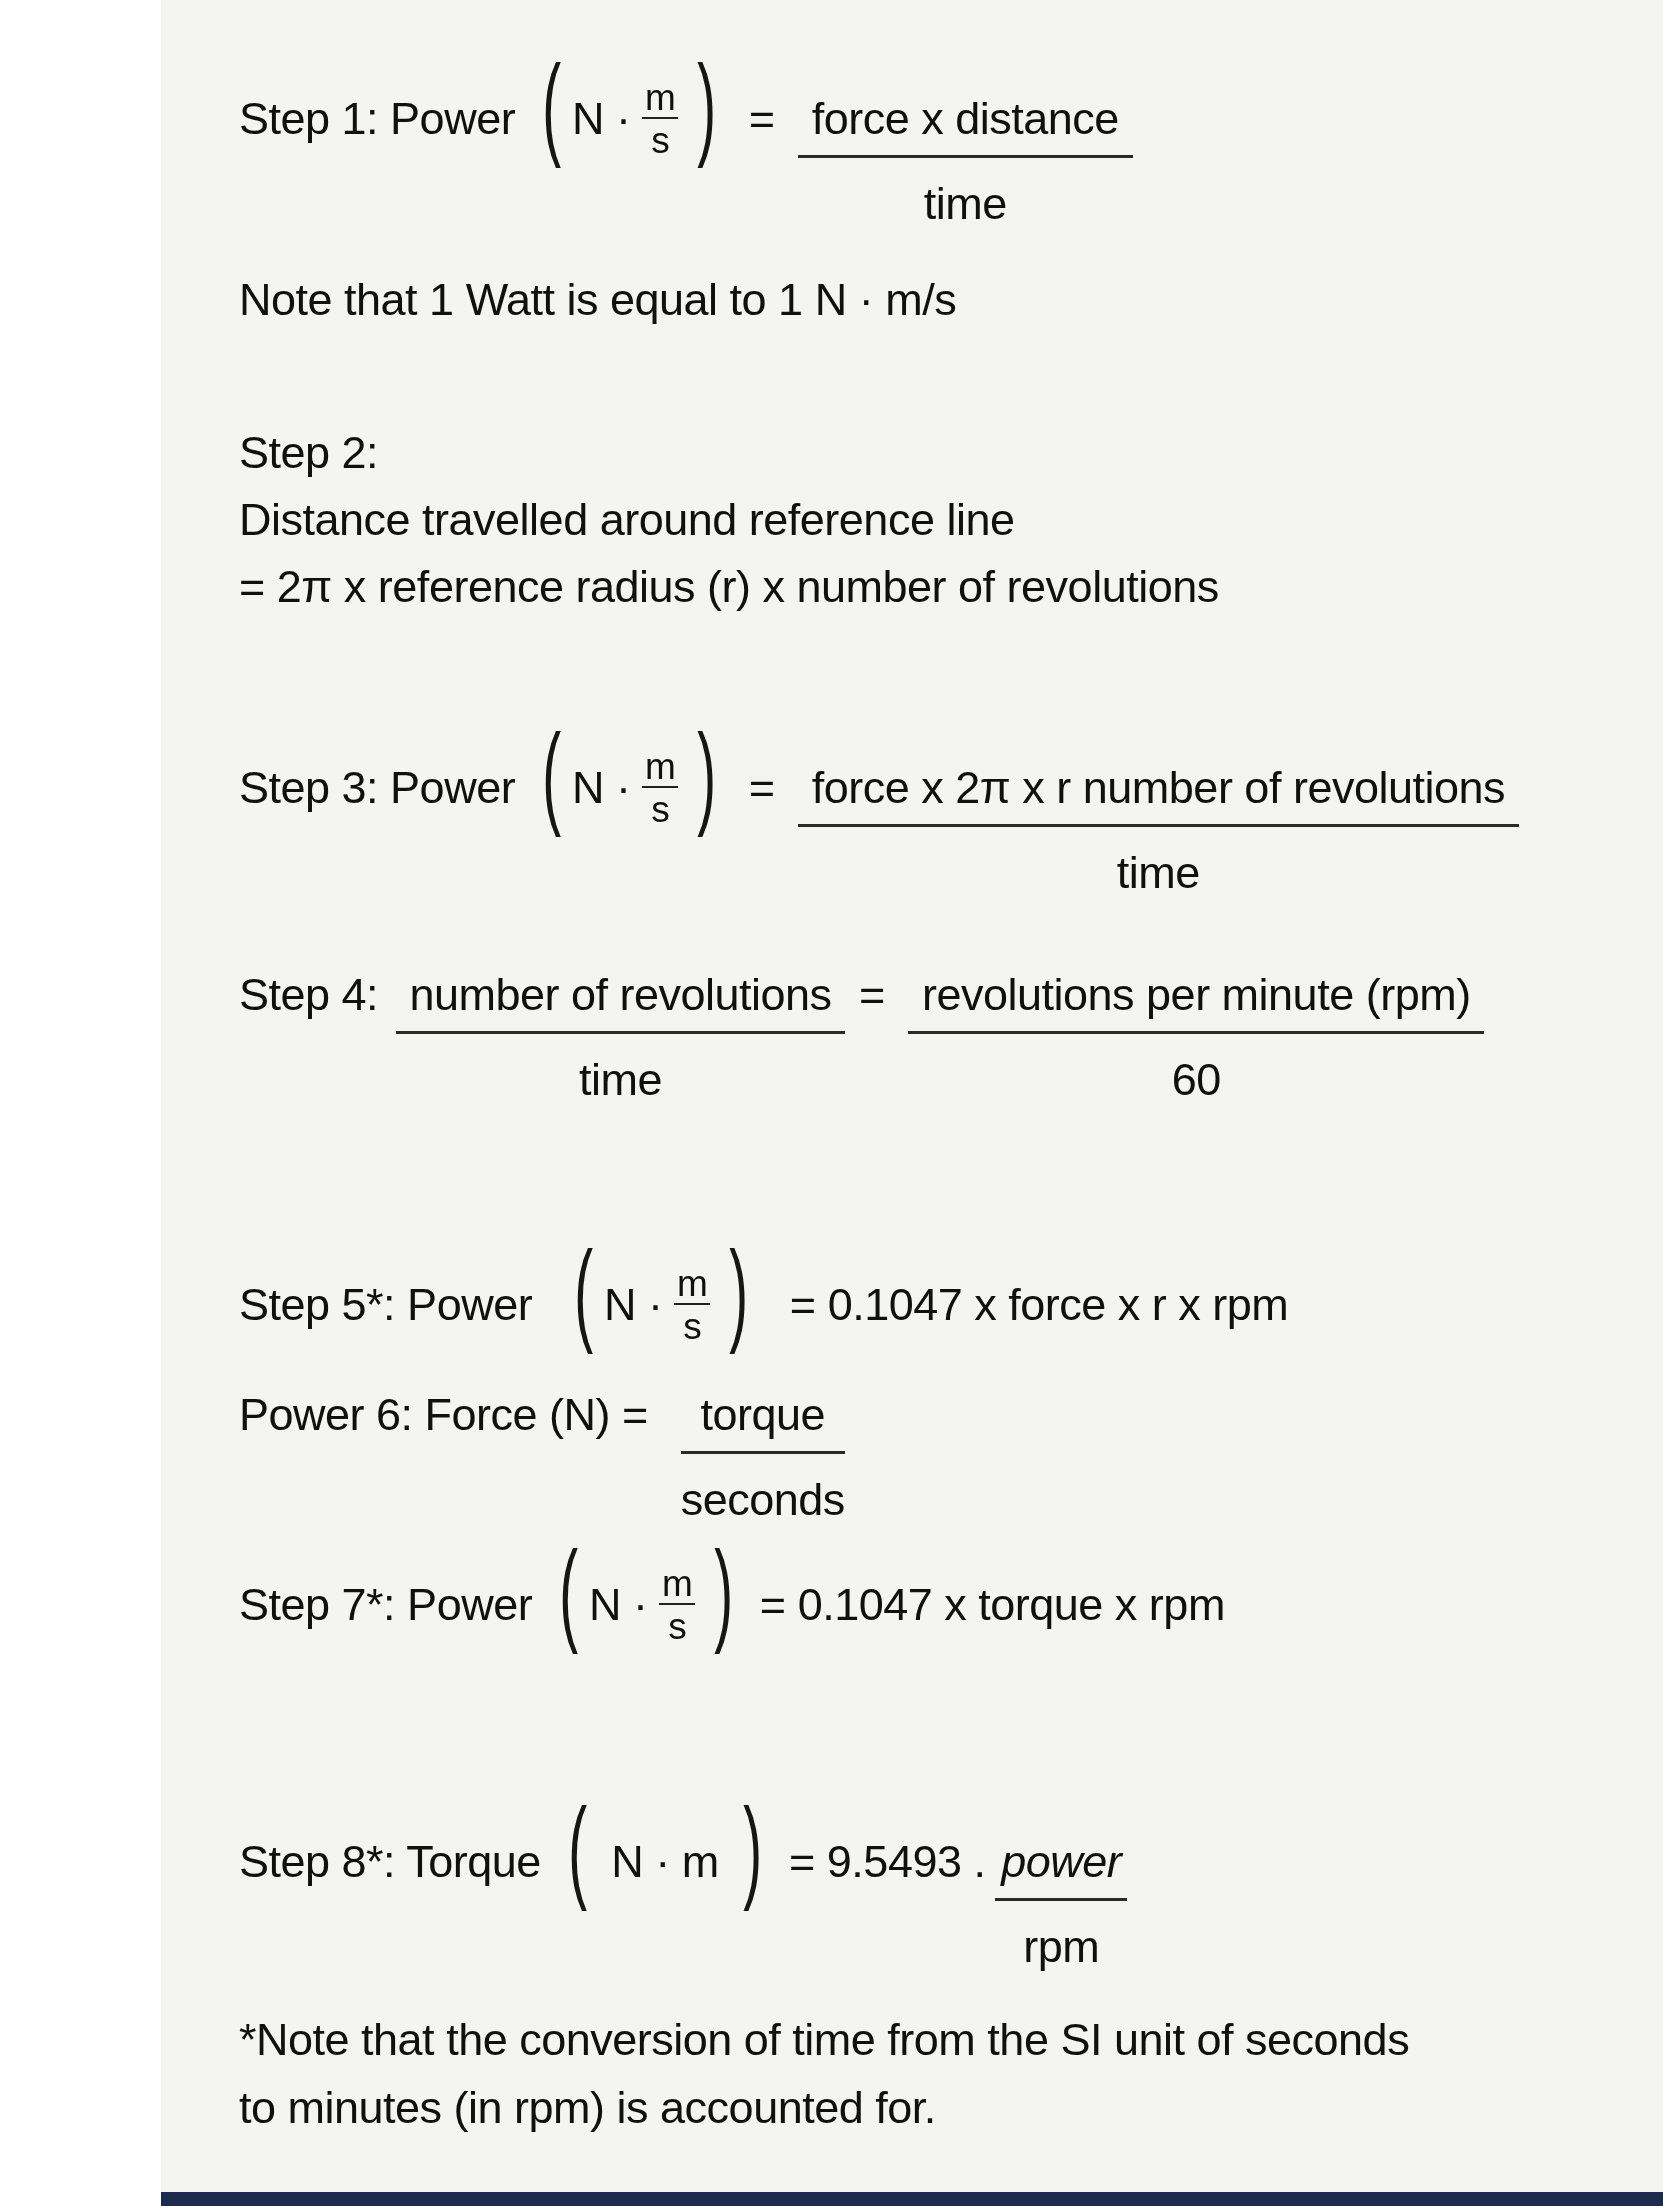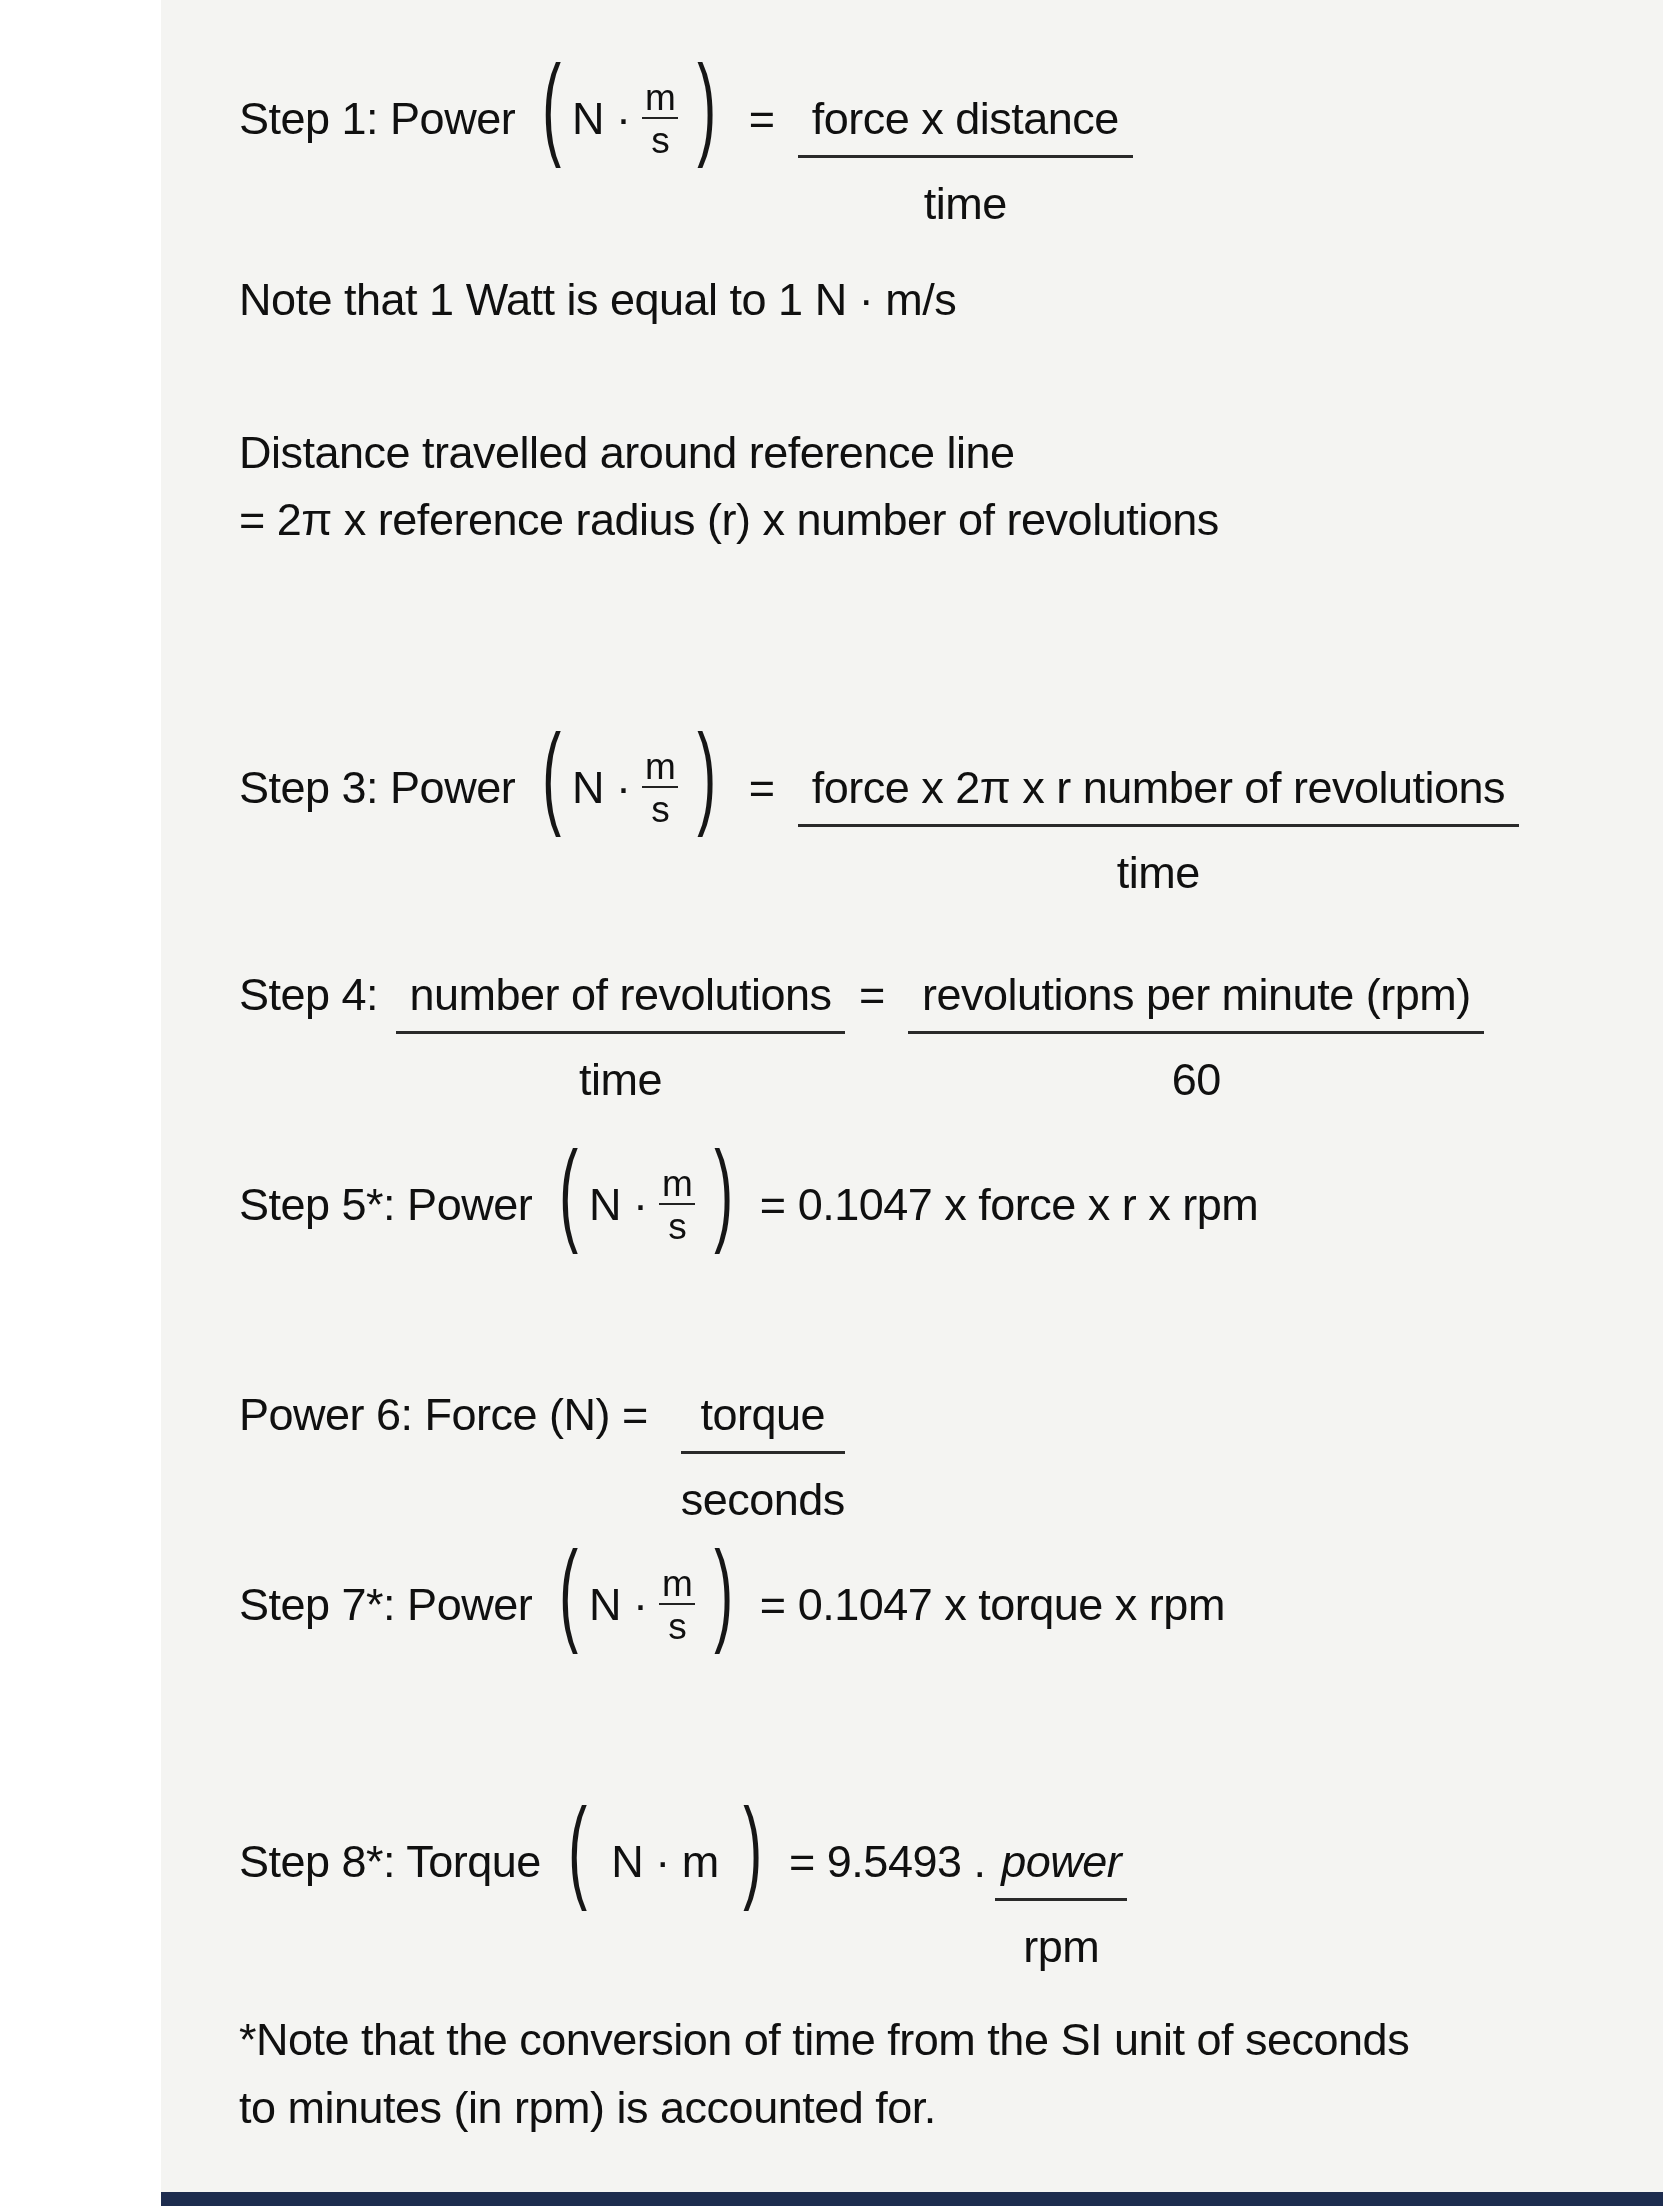--- a/index.html
+++ b/index.html
@@ -46,21 +46,21 @@
 
   .eq{margin:0 13.7px;}
   .lead{margin-left:7.8px;}
   .glab{margin-right:7.8px;}
 
   #row-step1{top:90px;}
   #row-note{top:271px;}
   #row-step2{top:419px;}
   #row-step3{top:759px;}
   #row-step4{top:966px;}
-  #row-step5{top:1176px;}
+  #row-step5{top:1276px;gap:15px;}
   #row-step6{top:1386px;}
   #row-step7{top:1576px;}
   #row-step8{top:1833px;}
   #row-footnote{top:2006px;}
 </style>
 </head>
 <body>
 
 <div class="content-area"></div>
 
@@ -81,20 +81,21 @@
     <span class="bar"></span>
     <span class="den">time</span>
   </span>
 </div>
 
 <div class="row" id="row-note">
   <span>Note that 1 Watt is equal to 1 N · m/s</span>
 </div>
 
 <div class="tblock lh69" id="row-step2">
+  <div>Step 2:</div>
   <div>Distance travelled around reference line</div>
   <div>= 2π x reference radius (r) x number of revolutions</div>
 </div>
 
 <div class="row" id="row-step3">
   <span class="glab">Step 3: Power</span>
   <span class="punit">
     <span class="paren">(</span>
     <span class="uword">N ·</span>
     <span class="mini">

